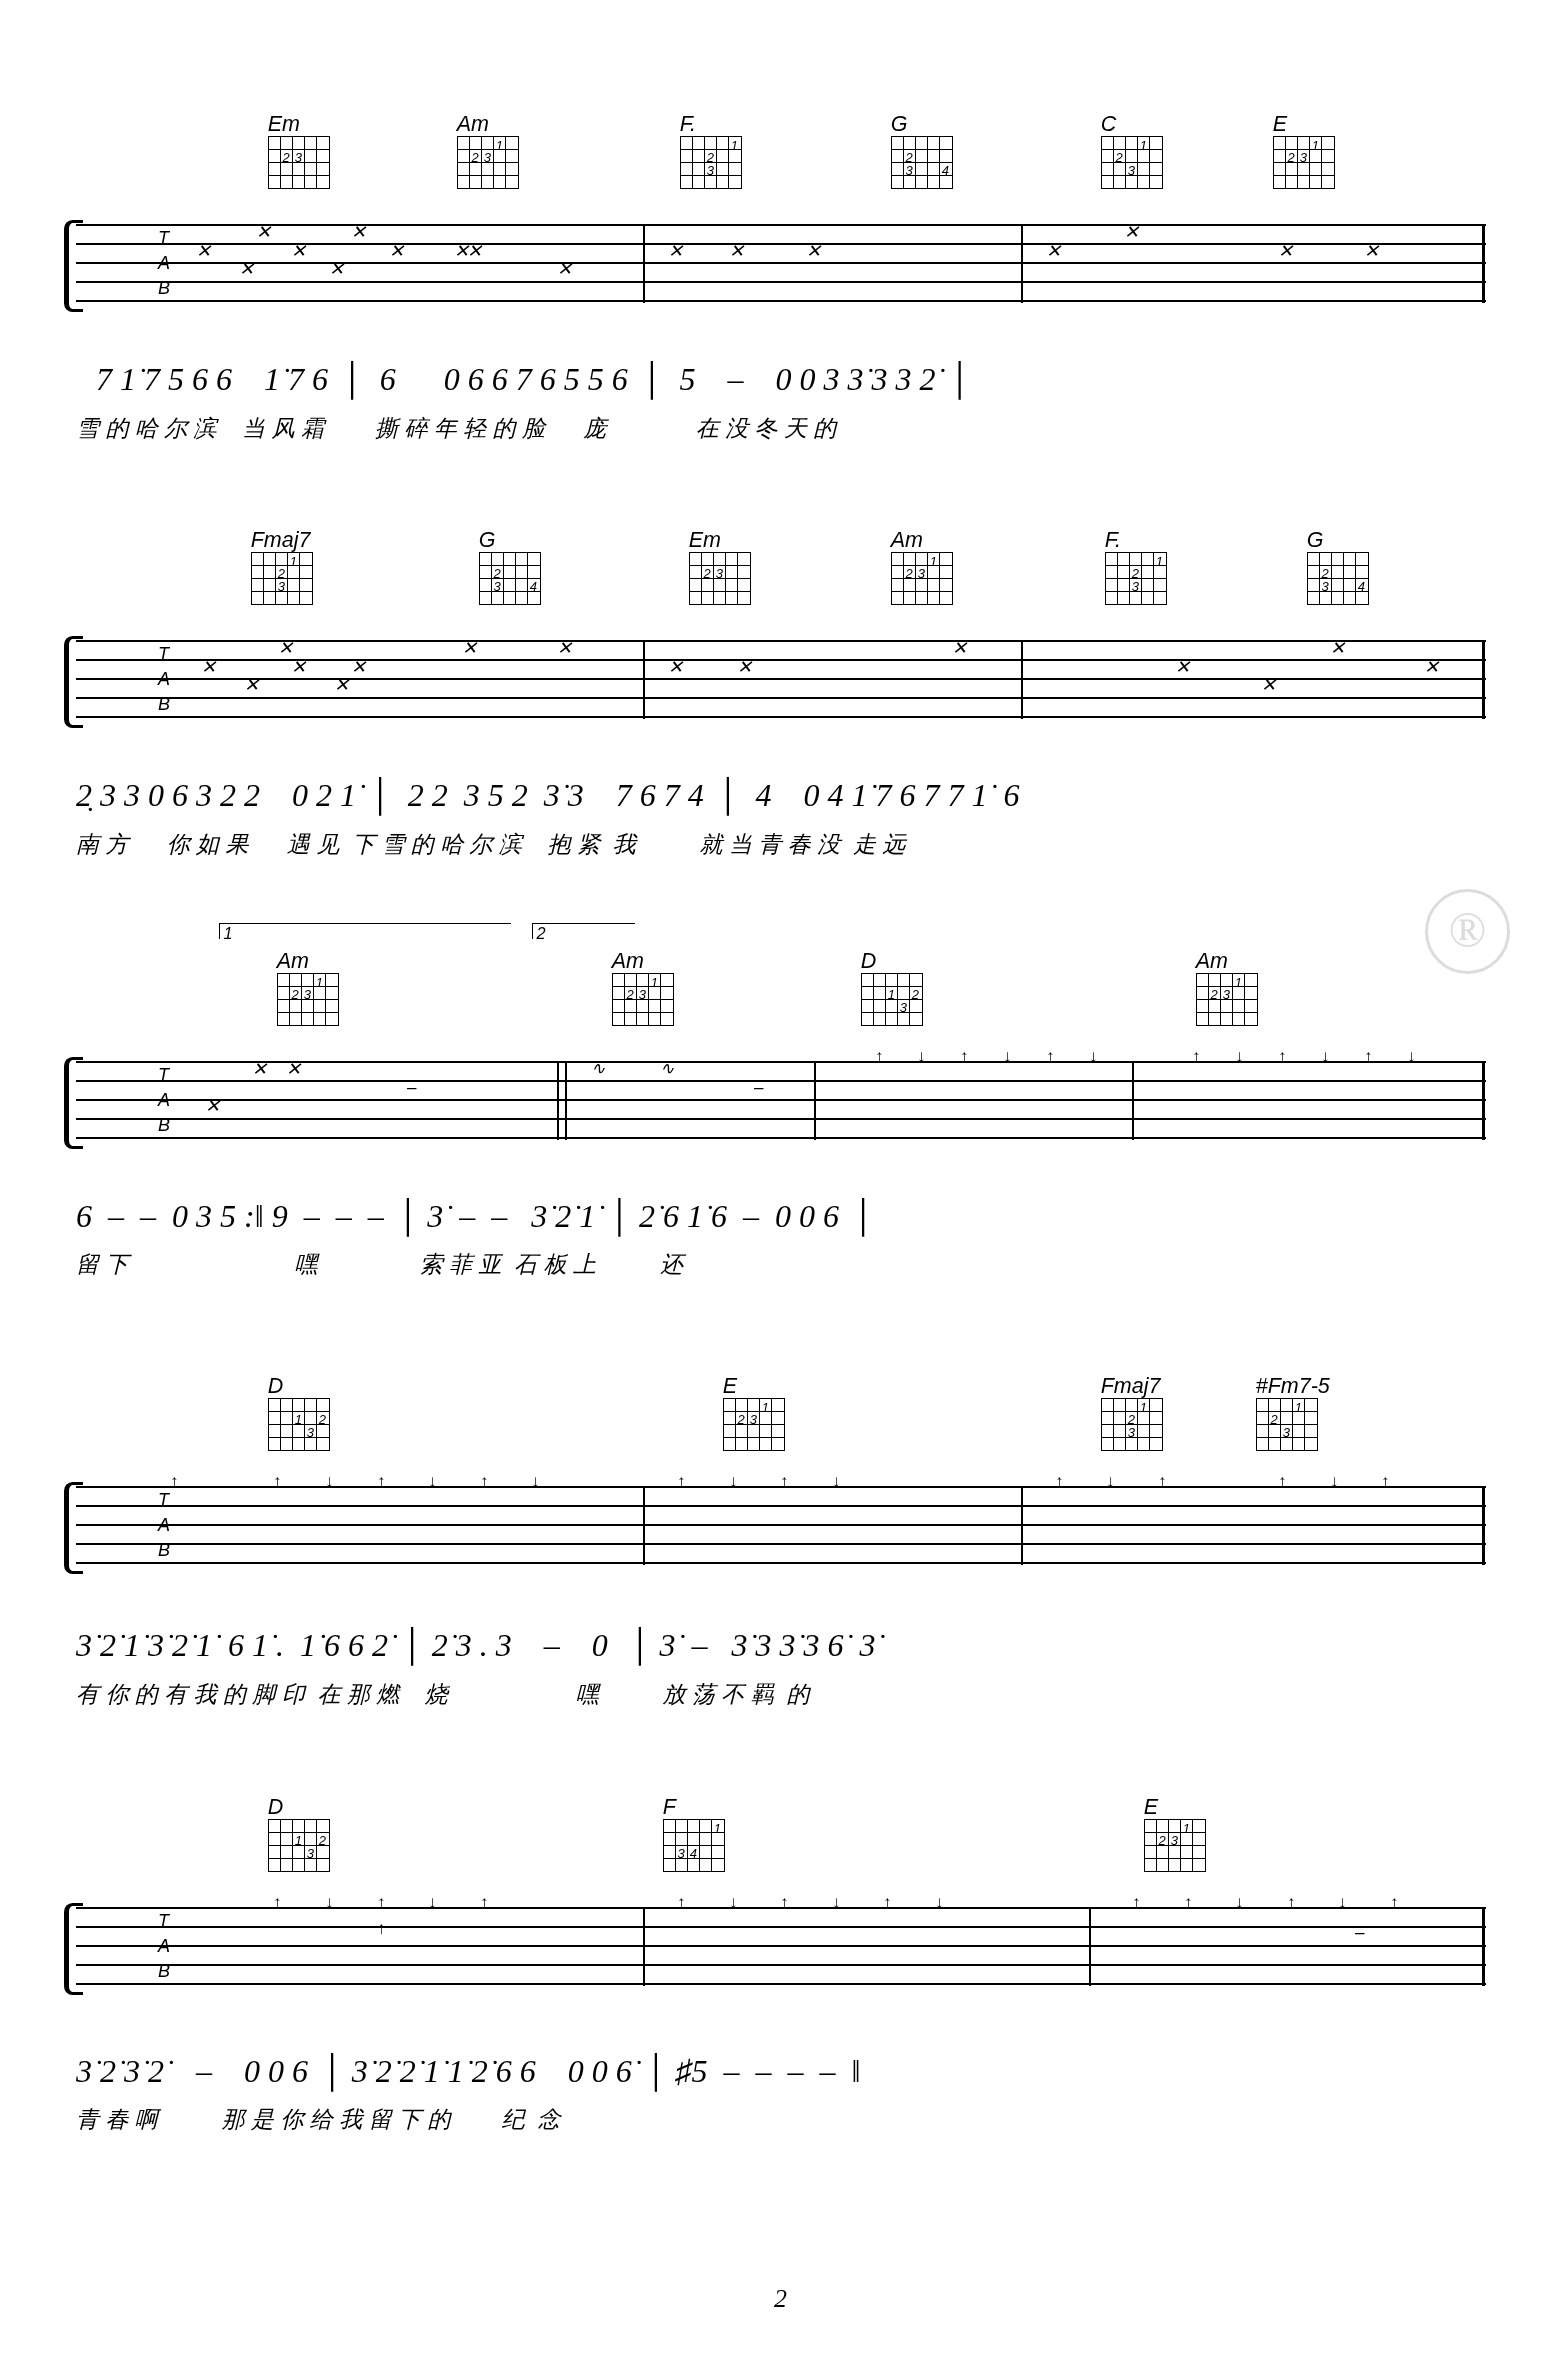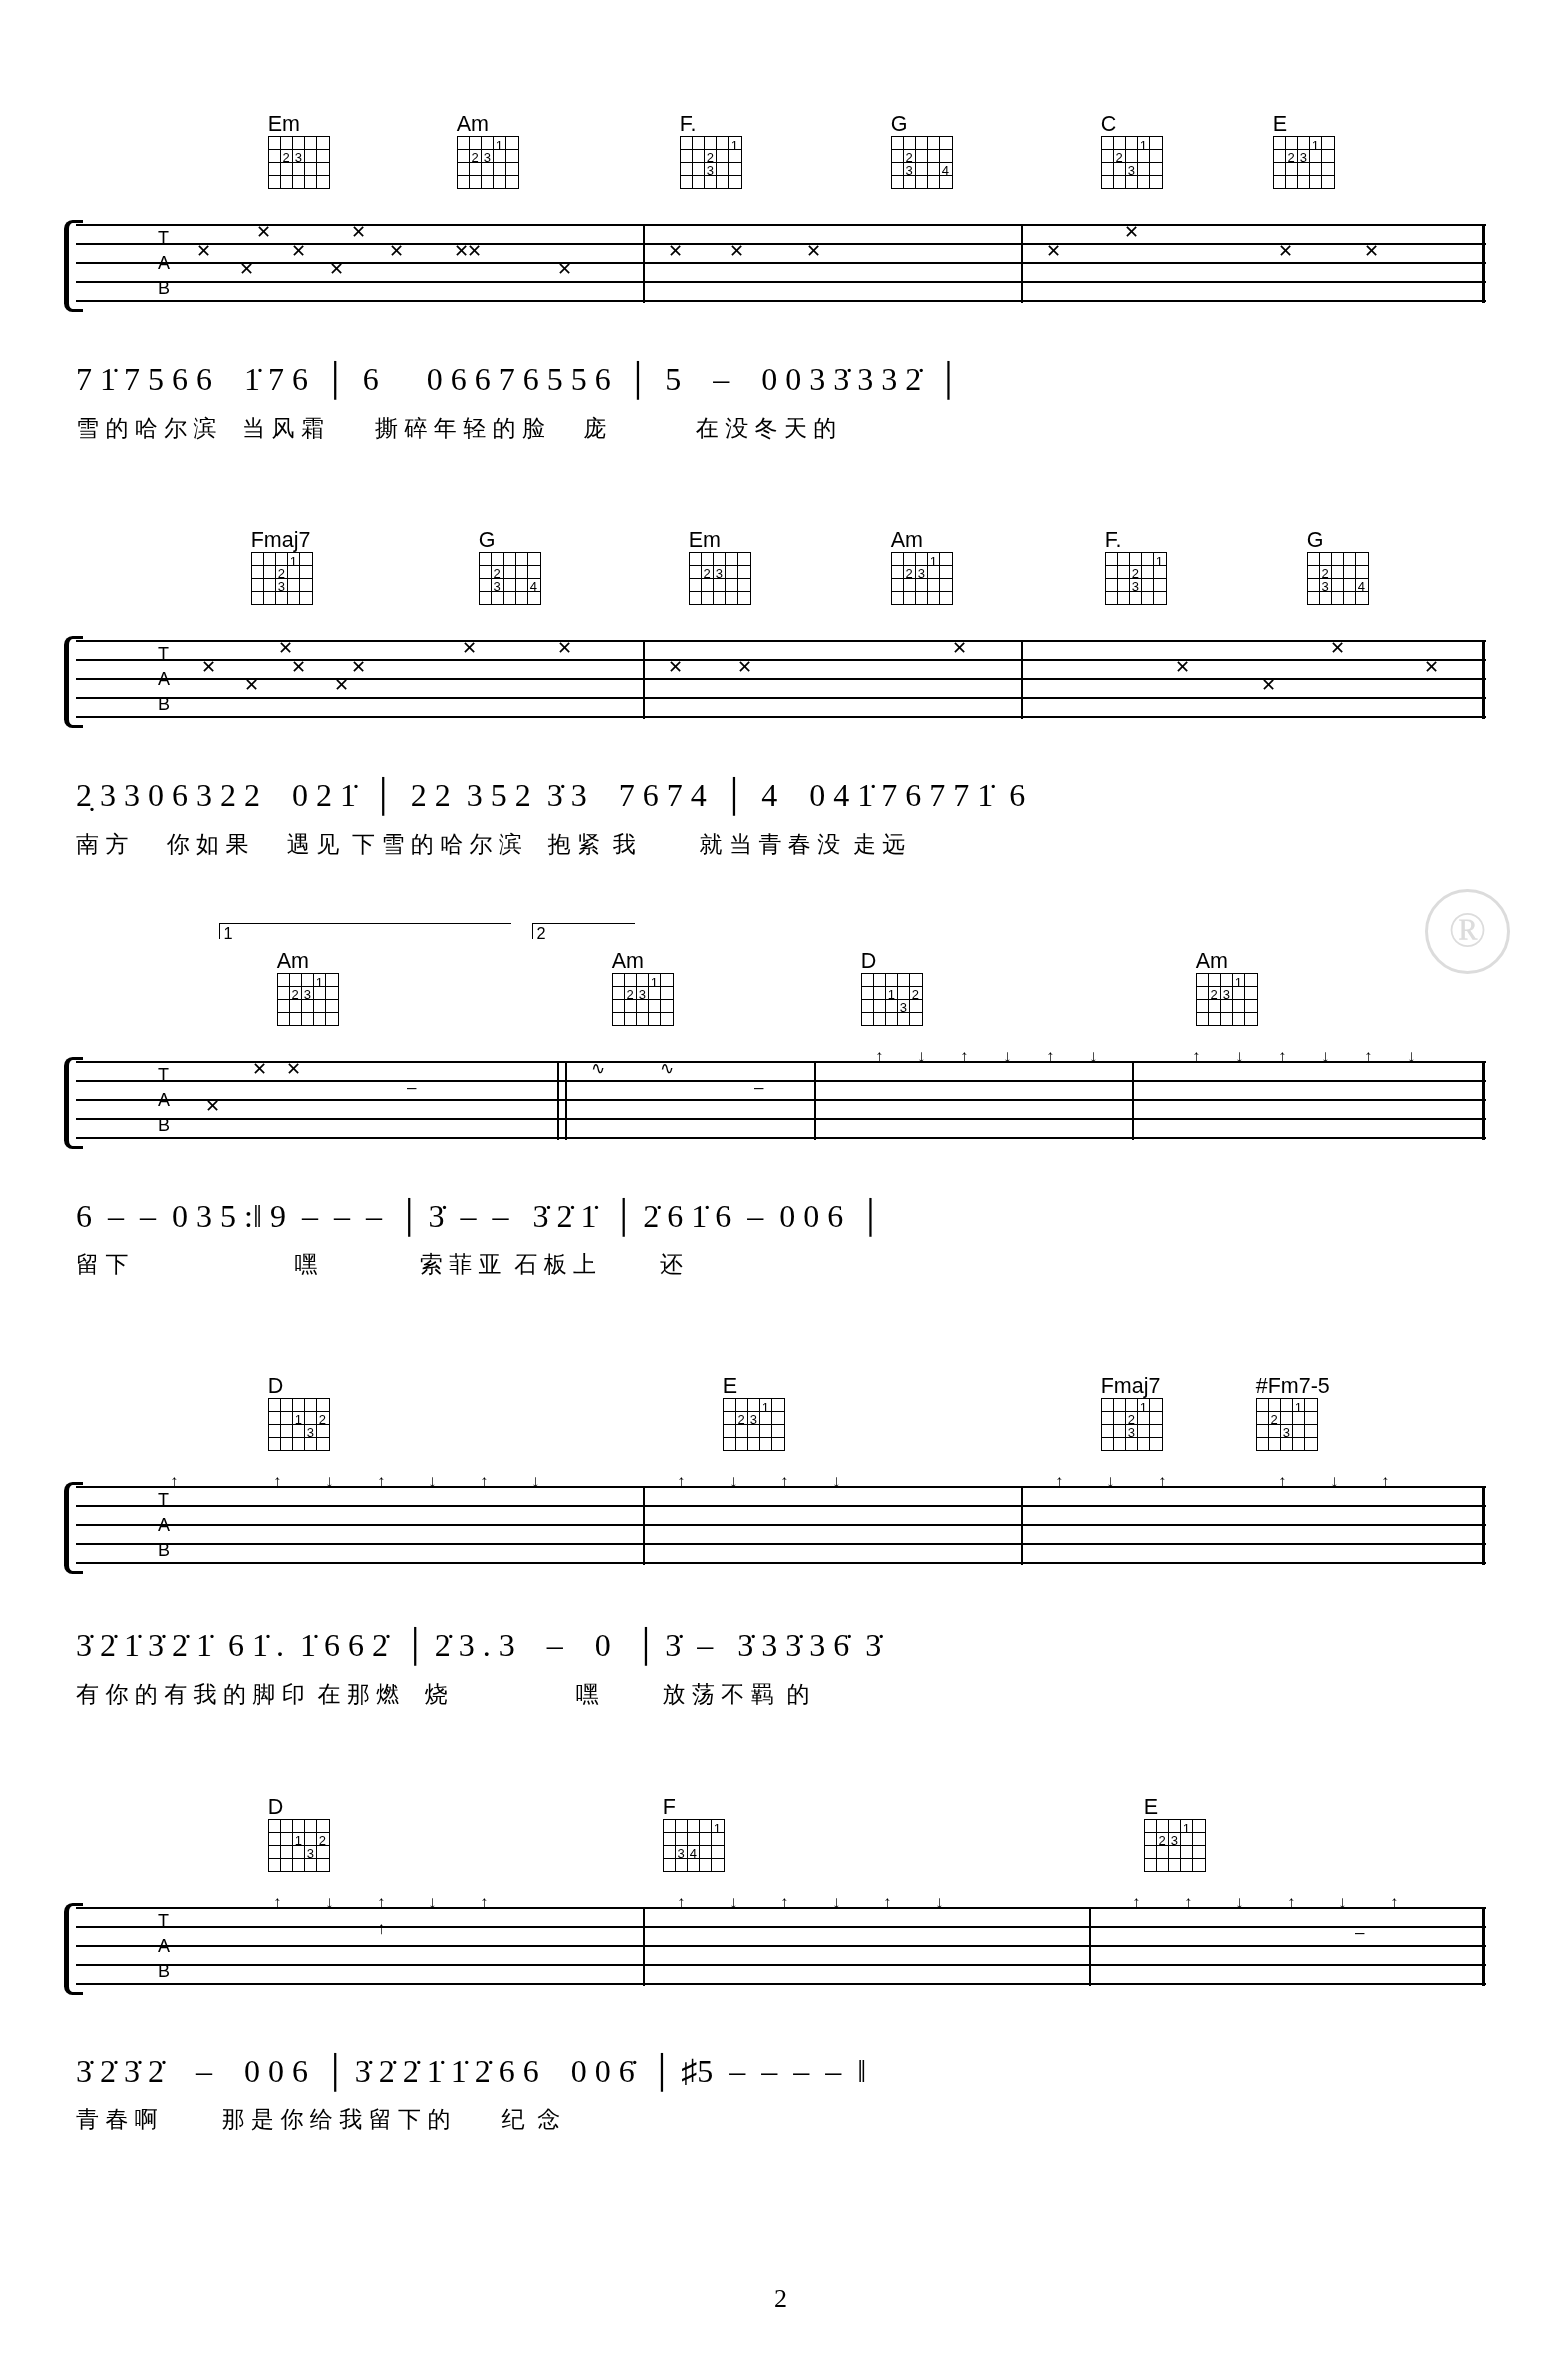--- a/index.html
+++ b/index.html
@@ -61,20 +61,21 @@
     line-height: 76px;
     text-align: center;
     font-family: "Liberation Serif", serif;
   }
 
   
   .page {
     position: absolute;
     inset: 0;
     z-index: 3;
+    font-style: italic;
   }
 
   .system {
     position: absolute;
     left: 0;
     width: 1561px;
   }
 
   
   .chord {
@@ -354,21 +355,21 @@
     <div class="mark xm" style="left:1048px; top:-3.4px;">✕</div>
     <div class="mark xm" style="left:1202px; top:15.5px;">✕</div>
     <div class="mark xm" style="left:1288px; top:15.5px;">✕</div>
     <div class="tabletters">
       <div>T</div>
           <div>A</div>
           <div>B</div>
     </div>
   </div>
 
-  <div class="numline" style="top:249px;">7 1̇ 7 5 6 6    1̇ 7 6  │  6      0 6 6 7 6 5 5 6  │  5    –    0 0 3 3̇ 3 3 2̇  │</div>
+  <div class="numline" style="top:249px;margin-left:20px;">7 1̇ 7 5 6 6    1̇ 7 6  │  6      0 6 6 7 6 5 5 6  │  5    –    0 0 3 3̇ 3 3 2̇  │</div>
   <div class="lyrics" style="top:301px;">雪 的 哈 尔 滨    当 风 霜        撕 碎 年 轻 的 脸      庞              在 没 冬 天 的</div>
 </div>
 
 <div class="system" style="top:528px;">
 
   <div class="chord" style="left:249px; top:0px;">
     <div class="chord-name">Fmaj7</div>
     <div class="grid">
       <div class="v" style="left:11px"></div>
           <div class="v" style="left:23px"></div>

